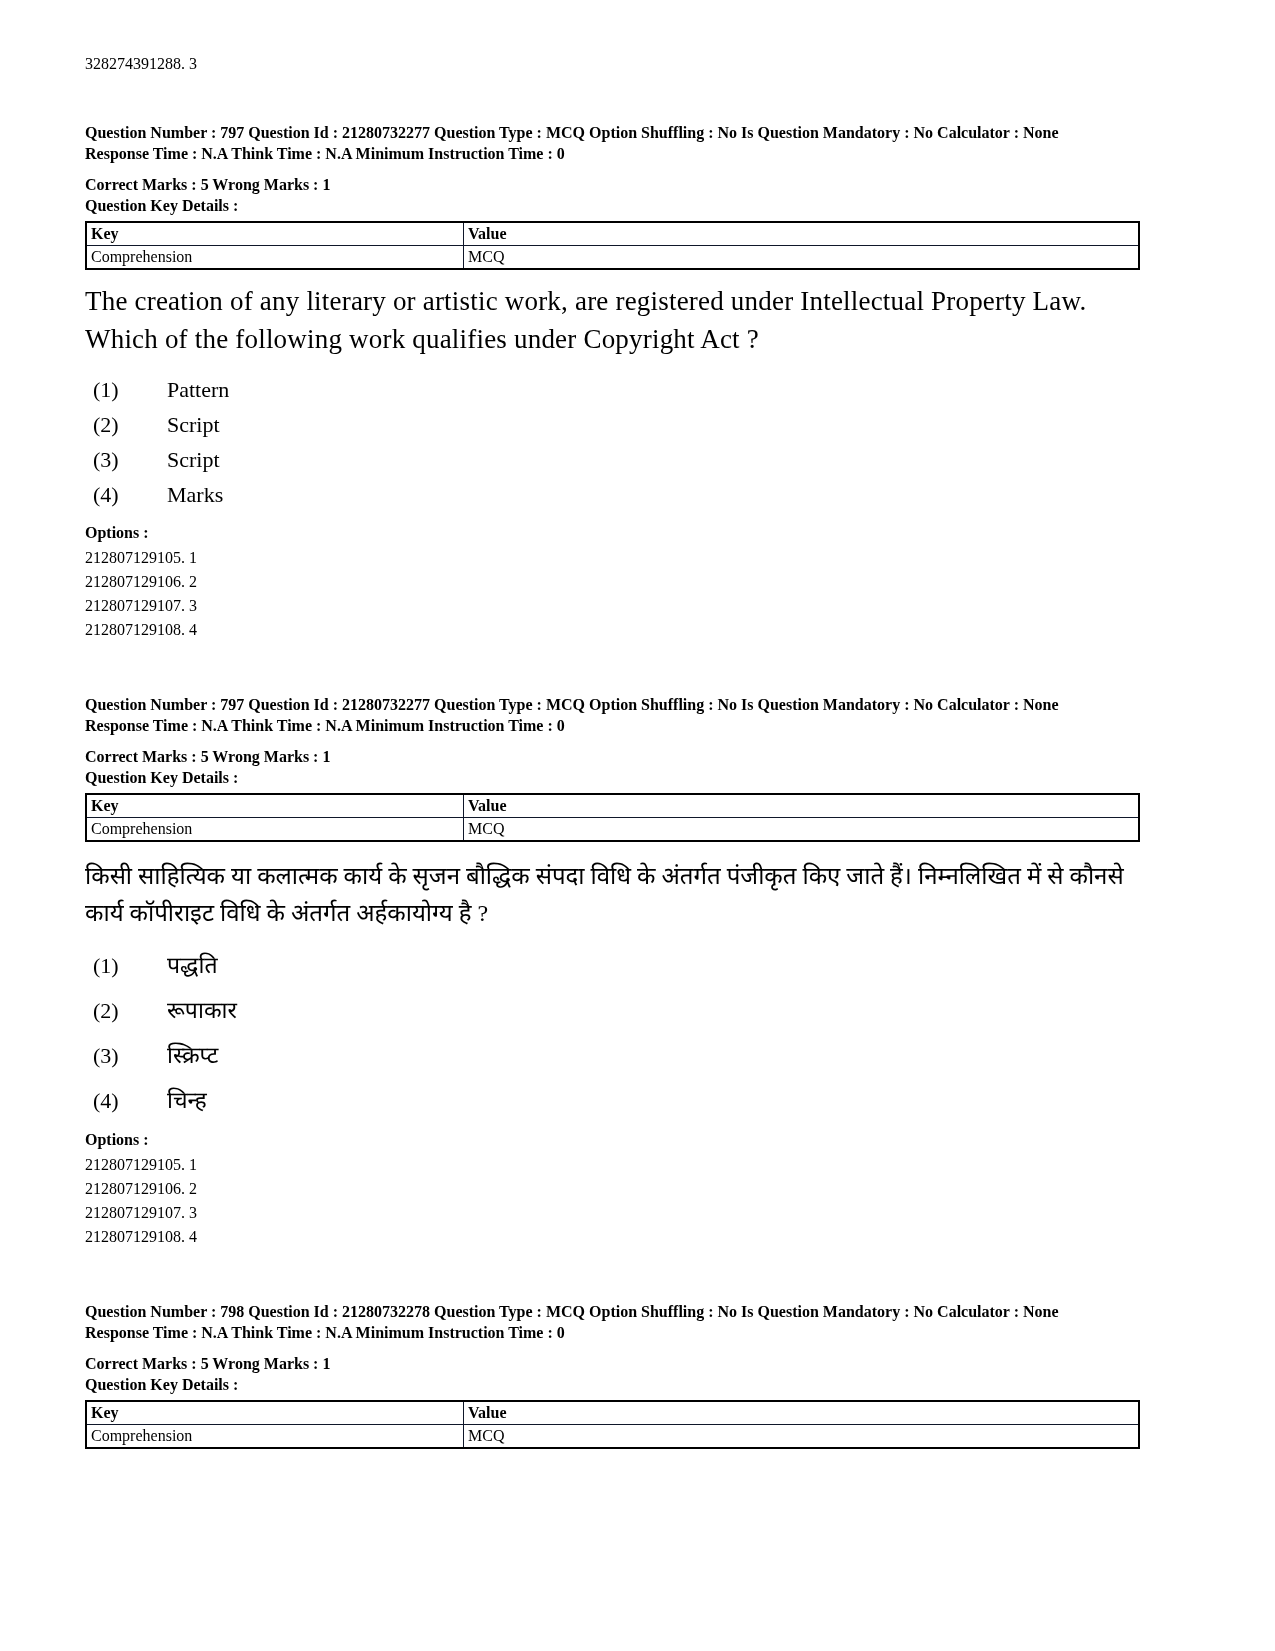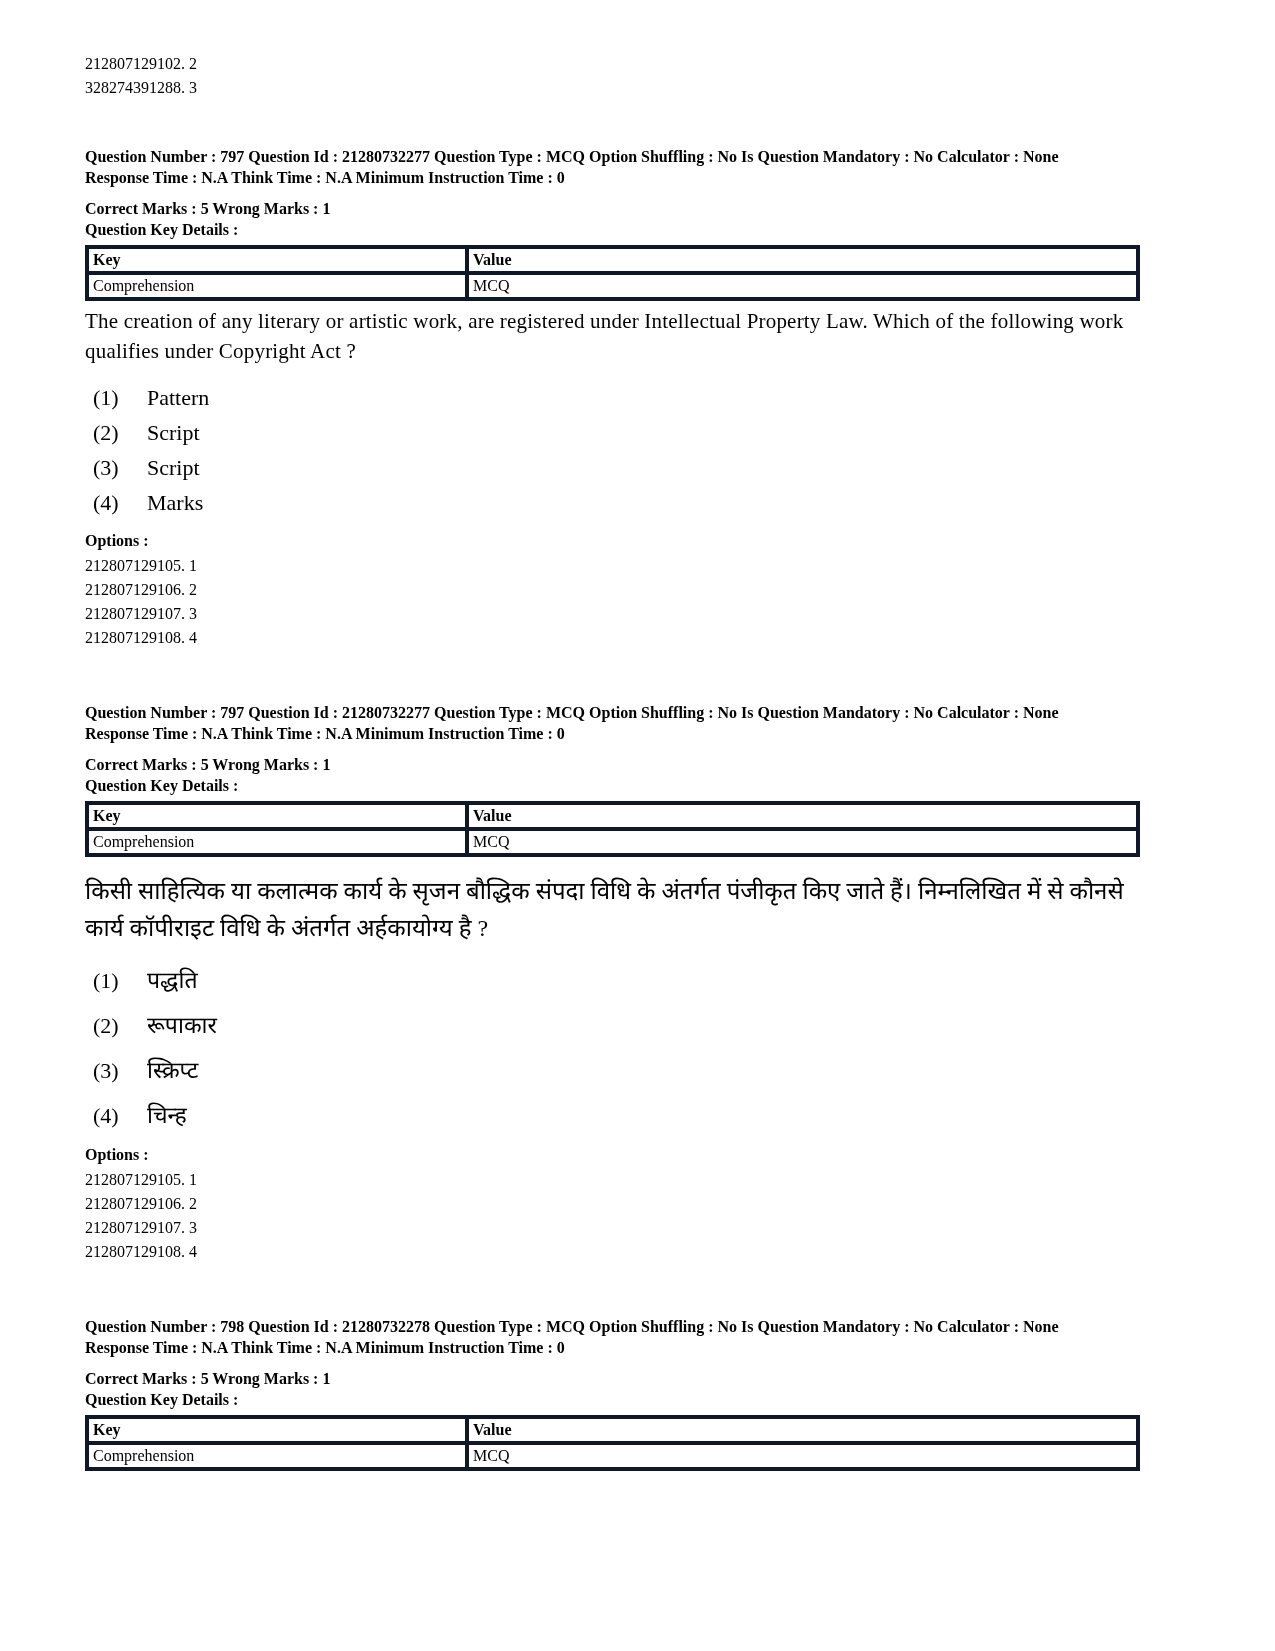--- a/index.html
+++ b/index.html
@@ -35,33 +35,33 @@
   .meta-block { margin-bottom: 0; }
   .marks-line { margin-top: 10px; }
   .keydetails-line { margin-bottom: 5px; }
   table.kv {
     width: 1055px;
     border-collapse: collapse;
     border: 2px solid #000;
     table-layout: fixed;
   }
   table.kv td {
-    border: 4px solid #0f172a;
+    border: 1px solid #0f172a;
     font-size: 16px;
     line-height: 20px;
     padding: 1px 4px;
     vertical-align: top;
     margin-left: 42px;
   }
   table.kv td.col-key { width: 368px; }
   table.kv tr.hdr td { font-weight: bold; }
   .qtext {
-    font-size: 21px;
+    font-size: 27px;
     line-height: 1.42;
-    margin: 6px 0 18px 0;
+    margin: 12px 0 18px 0;
   }
   .qtext.en {
     letter-spacing: 0.2px;
   }
   .qtext.hi {
     font-size: 24px;
     line-height: 1.55;
     margin: 16px 0 16px 0;
     font-family: Liberation Serif, serif;
   }
@@ -73,40 +73,40 @@
   }
   .choice .cnum {
     width: 62px;
     font-size: 22px;
     flex: 0 0 62px;
     padding-left: 8px;
     box-sizing: border-box;
   }
   .choice .clabel {
     font-size: 22px;
+    margin-left: 20px;
   }
   .choices.hi .choice { margin-bottom: 13px; }
   .choices.hi .clabel { font-size: 23px; }
   .options-label {
     font-weight: bold;
     font-size: 16px;
     line-height: 21px;
     margin: 8px 0 3px 0;
   }
   .opt-ids { margin-bottom: 0; }
   .section-gap { height: 52px; }
 </style>
 </head>
 <body>
 
 <div class="page">
   <div class="inner">
 
     <div class="top-ids">
-      <div class="id-line">212807129102. 2</div>
       <div class="id-line">328274391288. 3</div>
     </div>
 
     <section>
       <div class="meta-block">
         <p class="meta">Question Number : 797 Question Id : 21280732277 Question Type : MCQ Option Shuffling : No Is Question Mandatory : No Calculator : None</p>
         <p class="meta">Response Time : N.A Think Time : N.A Minimum Instruction Time : 0</p>
         <p class="meta marks-line">Correct Marks : 5 Wrong Marks : 1</p>
         <p class="meta keydetails-line">Question Key Details :</p>
       </div>

